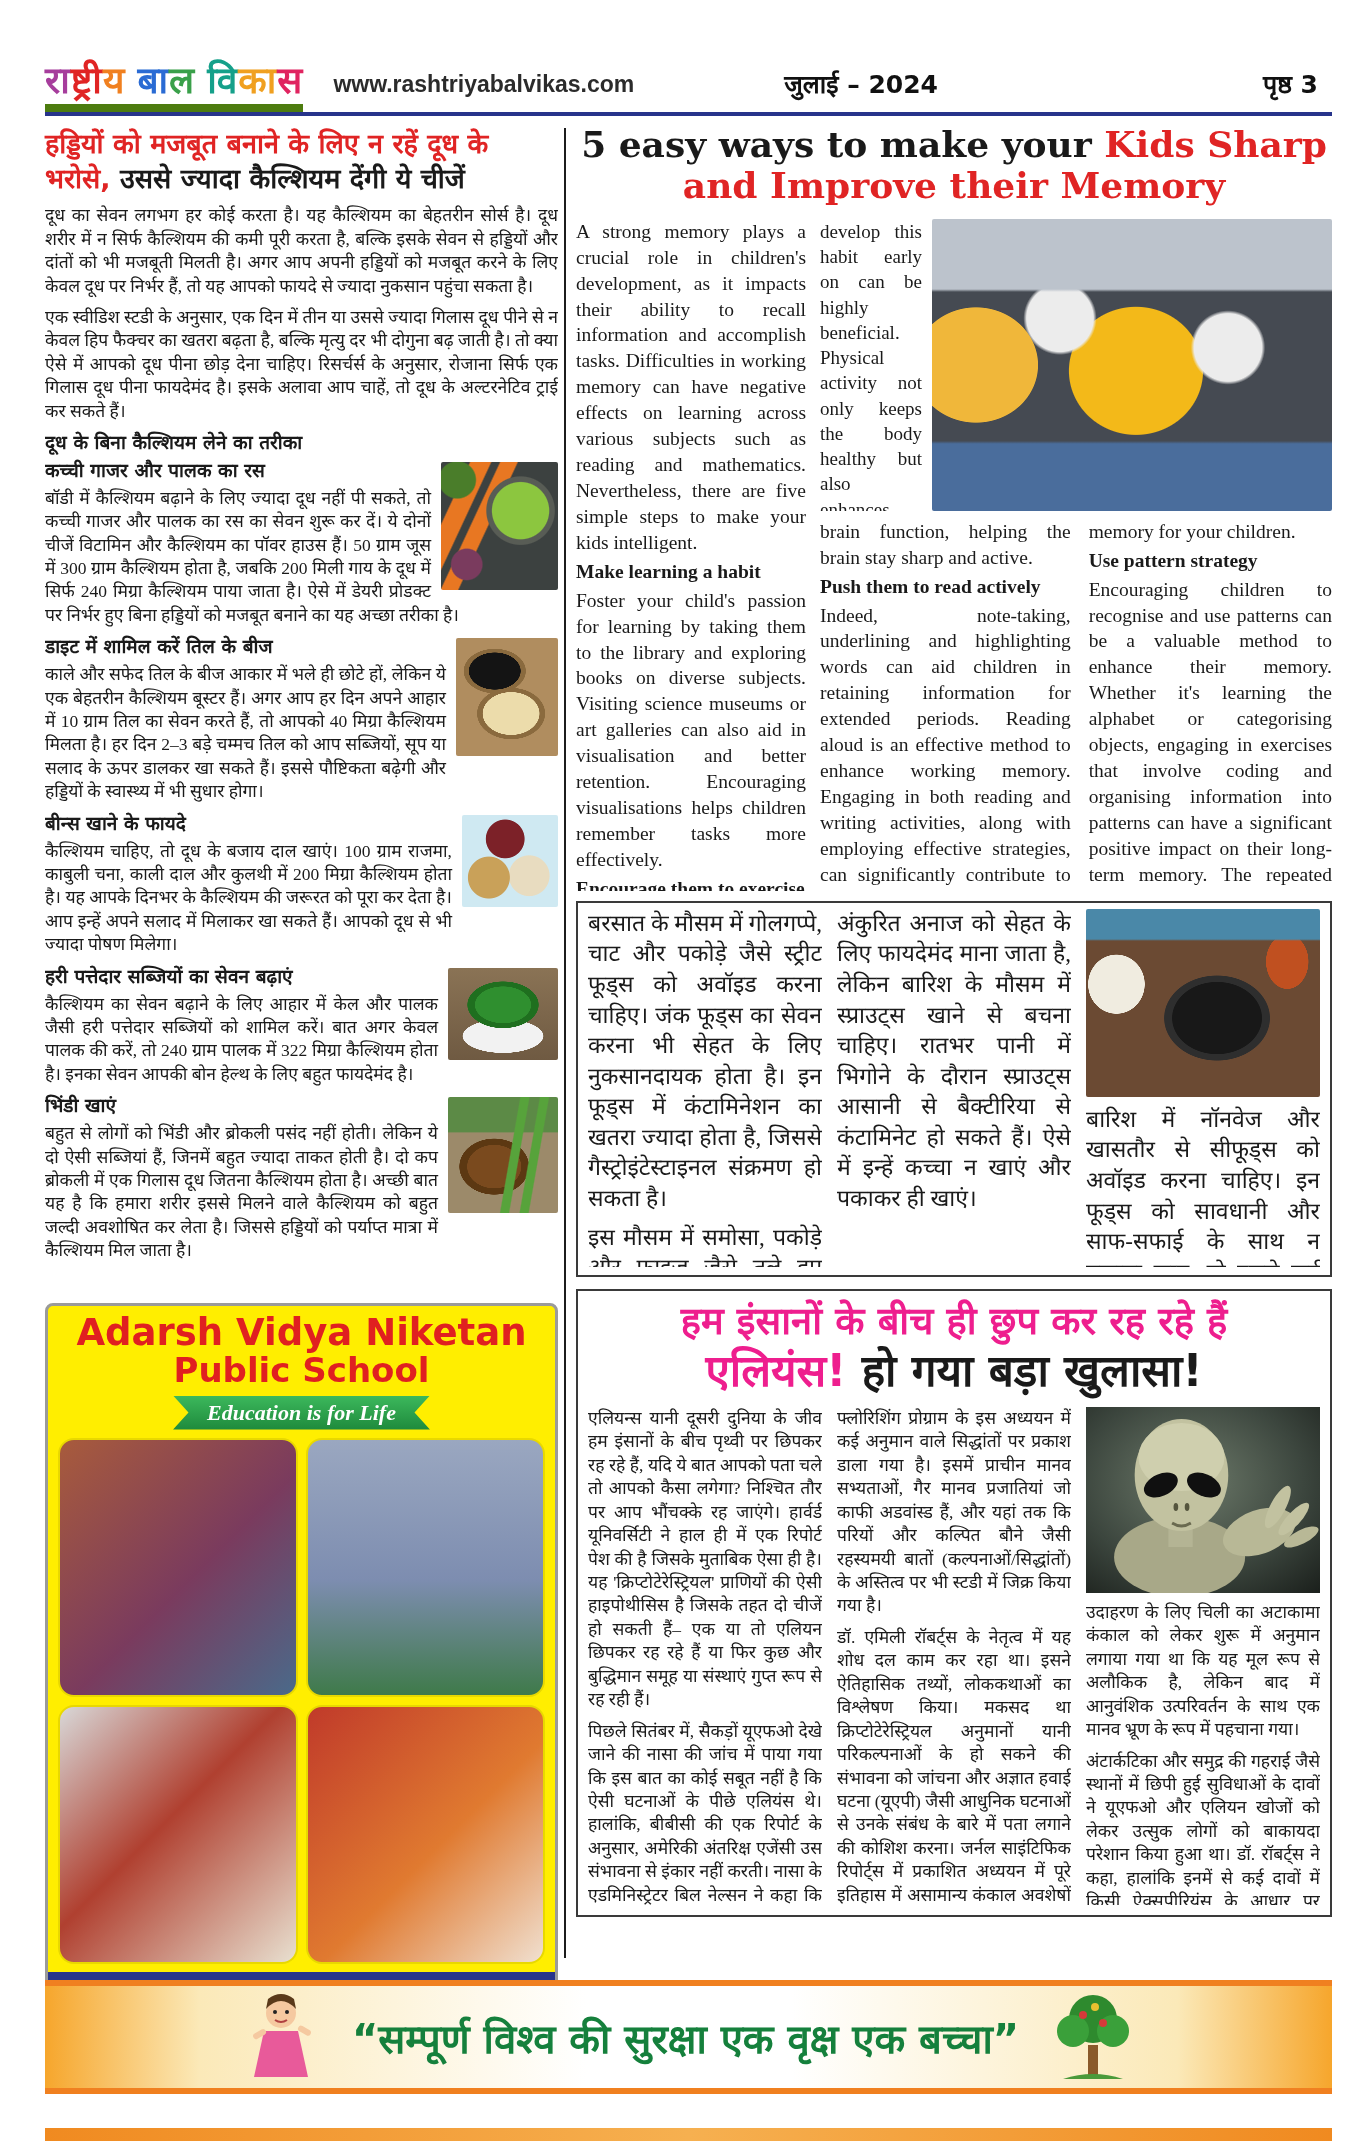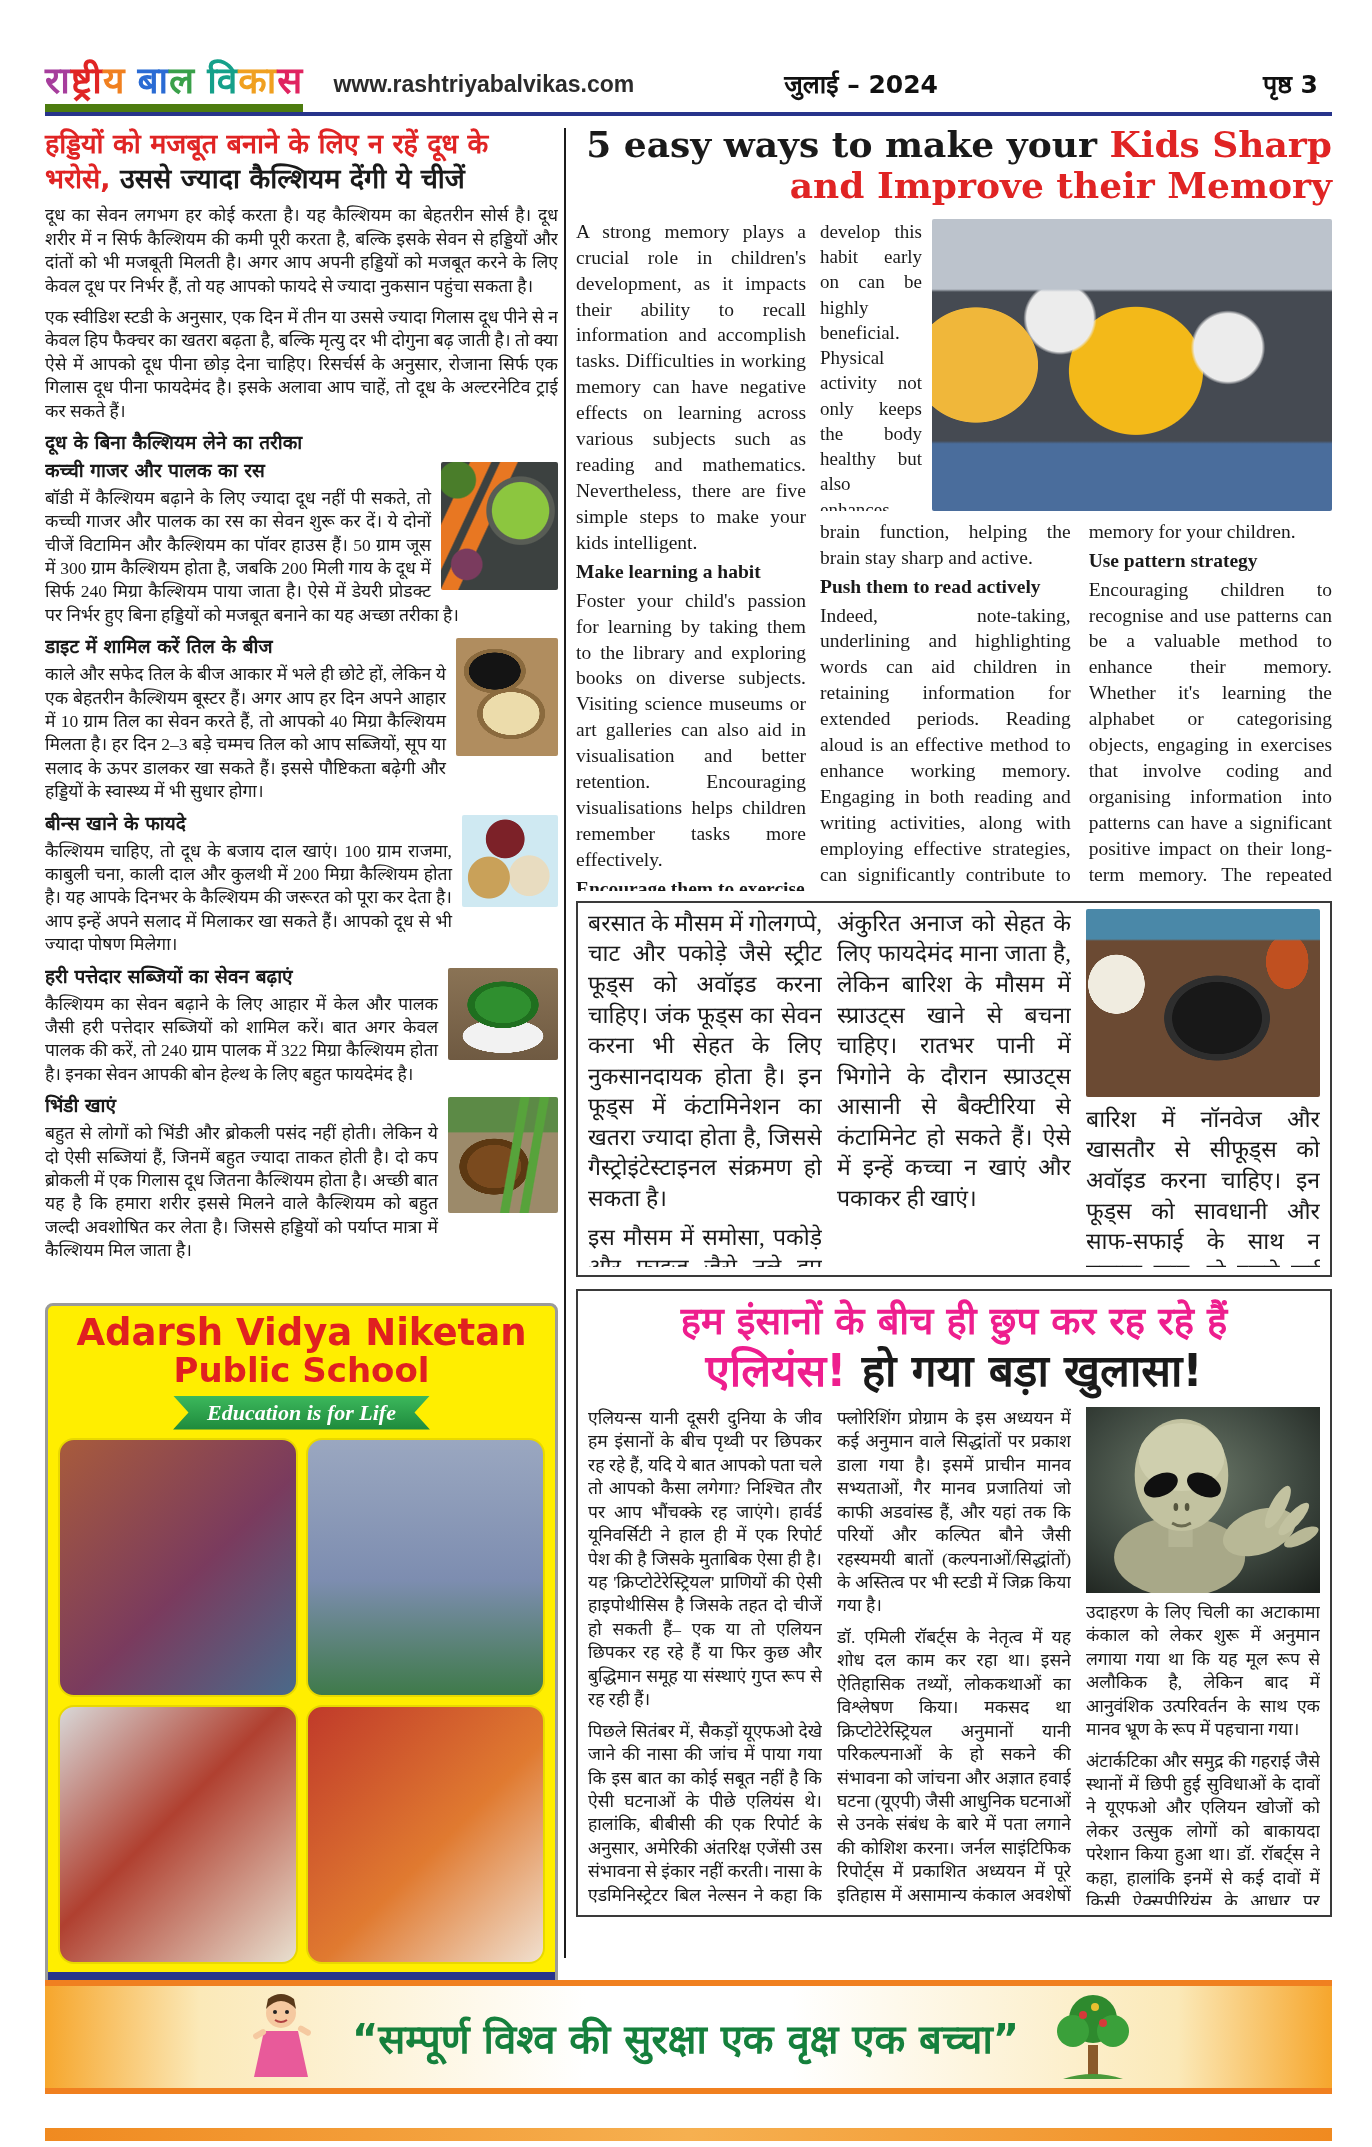--- a/index.html
+++ b/index.html
@@ -84,21 +84,21 @@
                font-family:"Liberation Sans",sans-serif;font-weight:bold;font-size:19px;
                padding:6px 0 4px;line-height:1.3;}
   .ad-bar-red{background:#e02020;text-align:center;font-family:"Liberation Sans",sans-serif;
               font-weight:bold;font-size:16px;color:#fff;padding:5px 0 7px;}
   .ad-bar-red .val{color:#ffe84a;}
 
   
   .divider-v{position:absolute;left:564px;top:128px;width:2px;height:1830px;background:#1c1c1c;}
   .right-col{position:absolute;left:576px;top:124px;width:756px;}
 
-  .english-headline{text-align:right;font-family:"DejaVu Serif","Liberation Serif",serif;
+  .english-headline{text-align:center;font-family:"DejaVu Serif","Liberation Serif",serif;
                     font-weight:bold;font-size:36px;line-height:1.15;}
   .red{color:#e02424;}
   .pink{color:#ee1e8e;}
   .english-body{display:flex;gap:14px;margin-top:12px;height:672px;font-size:19.5px;
                 line-height:1.33;text-align:justify;}
   .english-body p{margin:0 0 3px;}
   .bh{font-weight:bold;text-align:left;}
   .ecol1{width:230px;overflow:hidden;flex:none;}
   .erest{flex:1;display:flex;flex-direction:column;min-width:0;}
   .erest-top{display:flex;gap:10px;height:292px;flex:none;}

